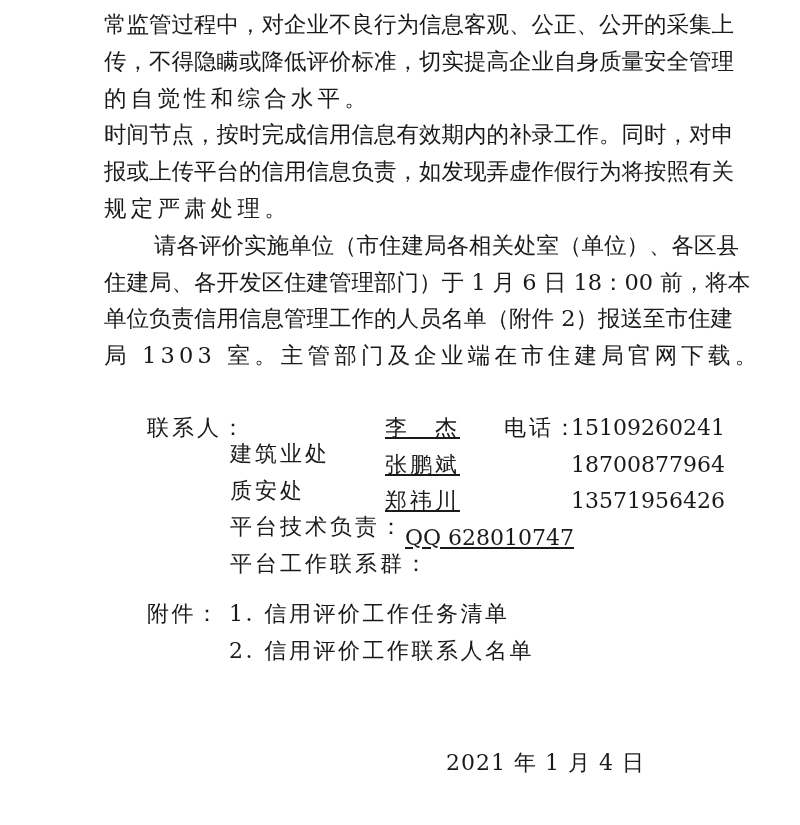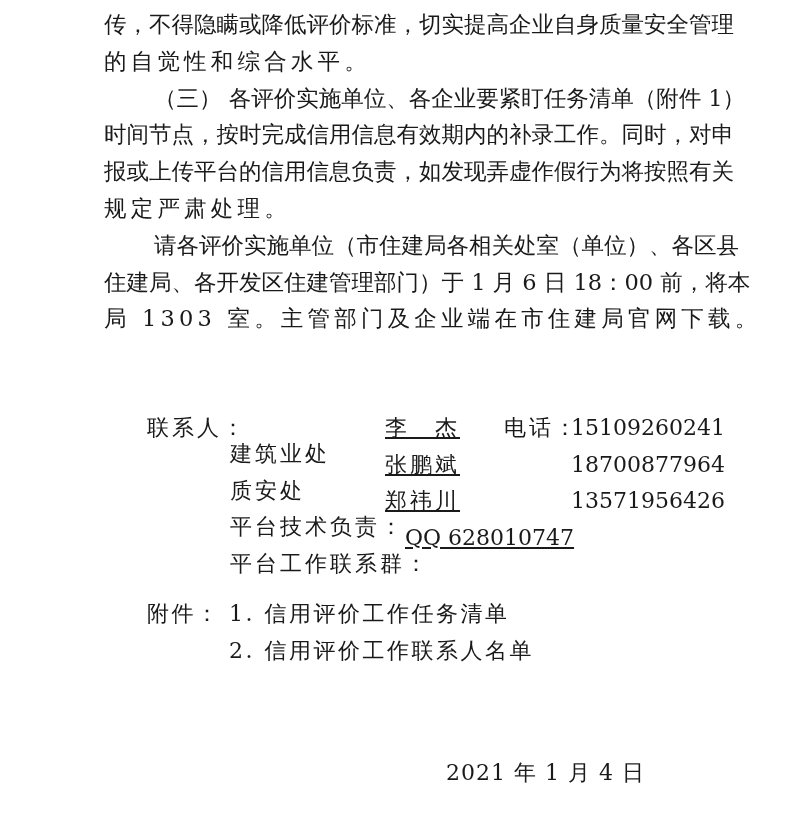--- a/index.html
+++ b/index.html
@@ -12,39 +12,40 @@
   .indent { padding-left: 50px; }
   .contacts { position: absolute; left: 147px; top: 410px; font-size: 22px; }
   .crow { position: relative; height: 36.5px; line-height: 36.5px; white-space: nowrap; }
   .crow span { position: absolute; top: 0; letter-spacing: 3px; }
   .c0 { left: 0; } .c1 { left: 83px; margin-top: 26px; } .c2 { left: 238px; text-decoration: underline; } .c3 { left: 357px; } .c4 { left: 424px; letter-spacing: 0 !important; }
   .attach { position: absolute; left: 147px; top: 595px; font-size: 22px; }
   .arow { position: relative; height: 37px; line-height: 37px; white-space: nowrap; }
   .arow span { position: absolute; top: 0; letter-spacing: 2.5px; }
   .a0 { left: 0; text-align: center; } .a1 { left: 82px; }
   .sig { position: absolute; left: 406px; top: 745px; font-size: 22px; letter-spacing: 2.5px; line-height: 36px; }
-  .sig .date { padding-left: 40px; letter-spacing: 1px; margin-top: 10px; }
+  .sig .date { padding-left: 40px; letter-spacing: 1px; }
 </style>
 </head>
 <body>
 
 <div class="page">
   <div>
+    <div class="line justify">常监管过程中，对企业不良行为信息客观、公正、公开的采集上</div>
     <div class="line justify">传，不得隐瞒或降低评价标准，切实提高企业自身质量安全管理</div>
     <div class="line">的自觉性和综合水平。</div>
   </div>
   <div>
-    <div class="line justify indent">（三） 各评价实施单位、各企业要紧盯任务清单（附件 1）</div>
     <div class="line justify">时间节点，按时完成信用信息有效期内的补录工作。同时，对申</div>
     <div class="line justify">报或上传平台的信用信息负责，如发现弄虚作假行为将按照有关</div>
     <div class="line">规定严肃处理。</div>
   </div>
   <div>
     <div class="line justify indent">请各评价实施单位（市住建局各相关处室（单位）、各区县</div>
     <div class="line justify">住建局、各开发区住建管理部门）于 1 月 6 日 18：00 前，将本</div>
+    <div class="line justify">单位负责信用信息管理工作的人员名单（附件 2）报送至市住建</div>
     <div class="line">局 1303 室。主管部门及企业端在市住建局官网下载。</div>
   </div>
 </div>
 
 <div class="contacts">
   <div class="crow">
     <span class="c0">联系人：</span>
     <span class="c1">建筑业处</span>
     <span class="c2">李　杰</span>
     <span class="c3">电话：</span>

